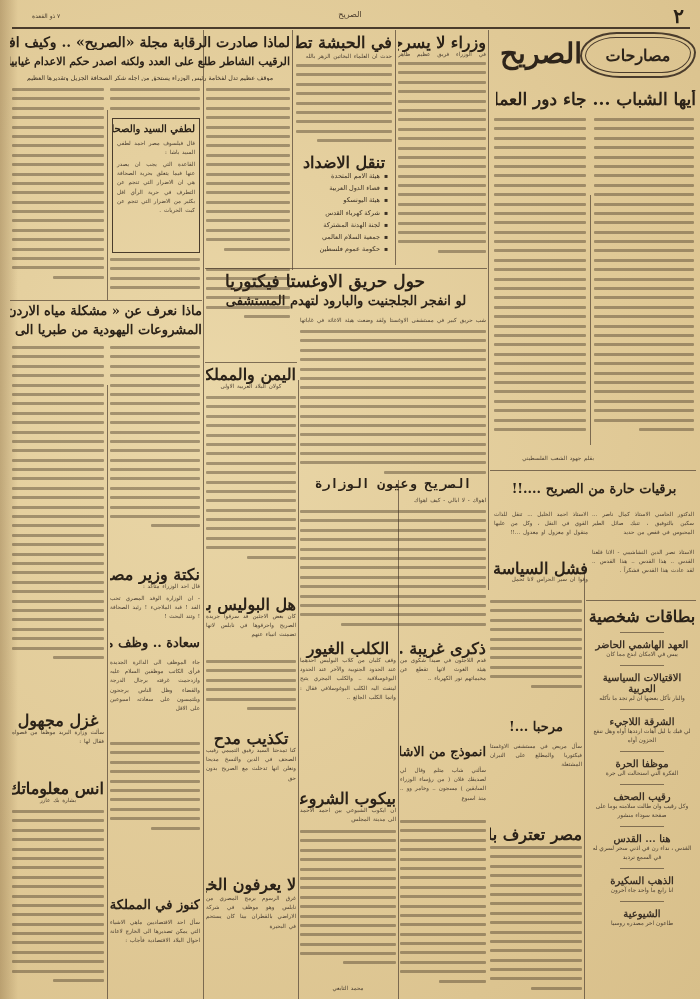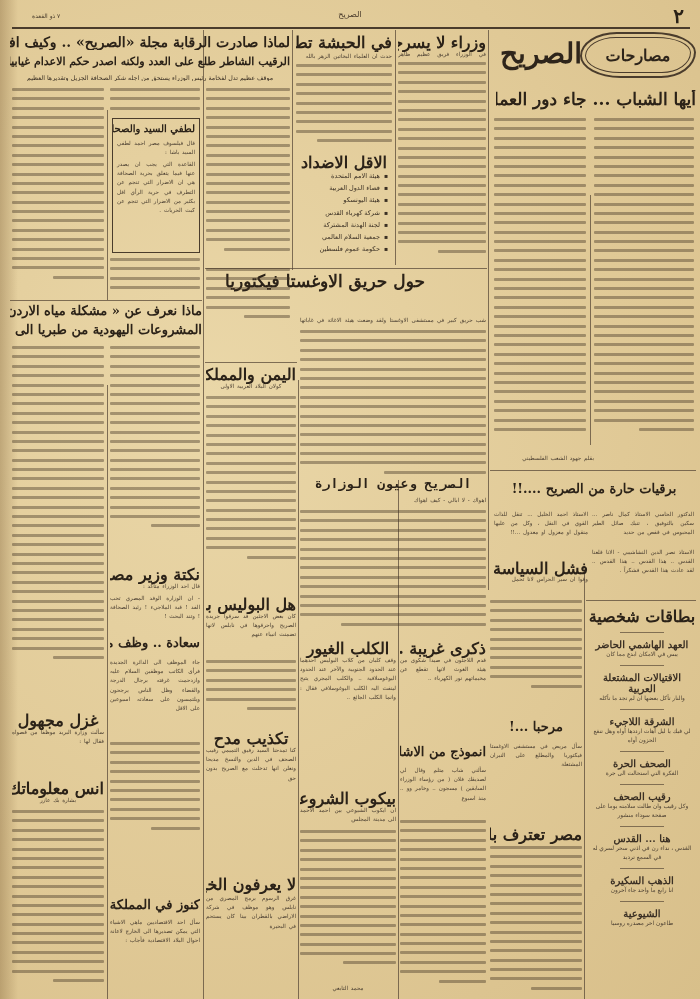--- a/index.html
+++ b/index.html
@@ -176,31 +176,31 @@
   <div class="hrule" style="left:586px; top:600px; width:110px;"></div>
   <div class="block" style="left:588px; top:608px; width:108px; height:390px;">
     <div class="hl hl-sm">بطاقات شخصية</div>
     <div class="card-sep"></div>
     <div>
         <div class="card-title">العهد الهاشمي الحاضر</div>
         <div class="card-line">يبس في الامكان ابدع مما كان</div>
       </div>
     <div class="card-sep"></div>
     <div>
-        <div class="card-title">الاقتيالات المشتعلة العربية</div>
+        <div class="card-title">الاقتيالات السياسية العربية</div>
         <div class="card-line">والنار تأكل بعضها ان لم تجد ما تأكله</div>
       </div>
     <div class="card-sep"></div>
     <div>
         <div class="card-title">الشرقة اللاجيء</div>
         <div class="card-line">لي فيك يا ليل آهات ارددها أواه وهل تنفع الحزون أواه</div>
       </div>
     <div class="card-sep"></div>
     <div>
-        <div class="card-title">الصحف الحرة</div>
+        <div class="card-title">موظفا الحرة</div>
         <div class="card-line">الفكرة التي استحالت الى جرة</div>
       </div>
     <div class="card-sep"></div>
     <div>
         <div class="card-title">رقيب الصحف</div>
         <div class="card-line">وكل رقيب وان طالت سلامته يوما على صفحة سوداء منشور</div>
       </div>
     <div class="card-sep"></div>
     <div>
         <div class="card-title">هنا ... القدس</div>
@@ -251,33 +251,34 @@
       <div class="ln"></div>
       <div class="ln"></div>
       <div class="ln"></div>
       <div class="ln"></div>
       <div class="ln"></div>
       <div class="ln"></div>
       <div class="ln"></div>
       <div class="ln med"></div>
   </div>
 
-  <div class="block hl hl-sm" style="left:296px; top:154px; width:96px;">الاقل الاضداد</div>
+  <div class="block hl hl-sm" style="left:296px; top:154px; width:96px;">تنقل الاضداد</div>
   <ul class="block bullets" style="left:296px; top:170px; width:96px; height:90px; padding-right:4px;">
     <li>هيئة الامم المتحدة</li>
     <li>قصاء الدول العربية</li>
     <li>هيئة اليونسكو</li>
     <li>شركة كهرباء القدس</li>
     <li>لجنة الهدنة المشتركة</li>
     <li>جمعية السلام العالمي</li>
     <li>حكومة عموم فلسطين</li>
   </ul>
 
   <div class="hrule" style="left:205px; top:268px; width:282px;"></div>
   <div class="block hl hl-lg" style="left:205px; top:272px; width:240px;">حول حريق الاوغستا فيكتوريا</div>
+  <div class="block hl hl-md" style="left:205px; top:294px; width:282px;">لو انفجر الجلجنيت والبارود لتهدم المستشفى</div>
   <div class="block body-text" style="left:300px; top:316px; width:186px; height:10px;">شب حريق كبير في مستشفى الاوغستا ولقد وضعت هيئة الاغاثة في غاباتها كميات</div>
   <div class="lines" style="left:300px; top:330px; width:186px; height:148px;">
     <div class="ln"></div>
       <div class="ln"></div>
       <div class="ln"></div>
       <div class="ln"></div>
       <div class="ln"></div>
       <div class="ln"></div>
       <div class="ln"></div>
       <div class="ln"></div>

